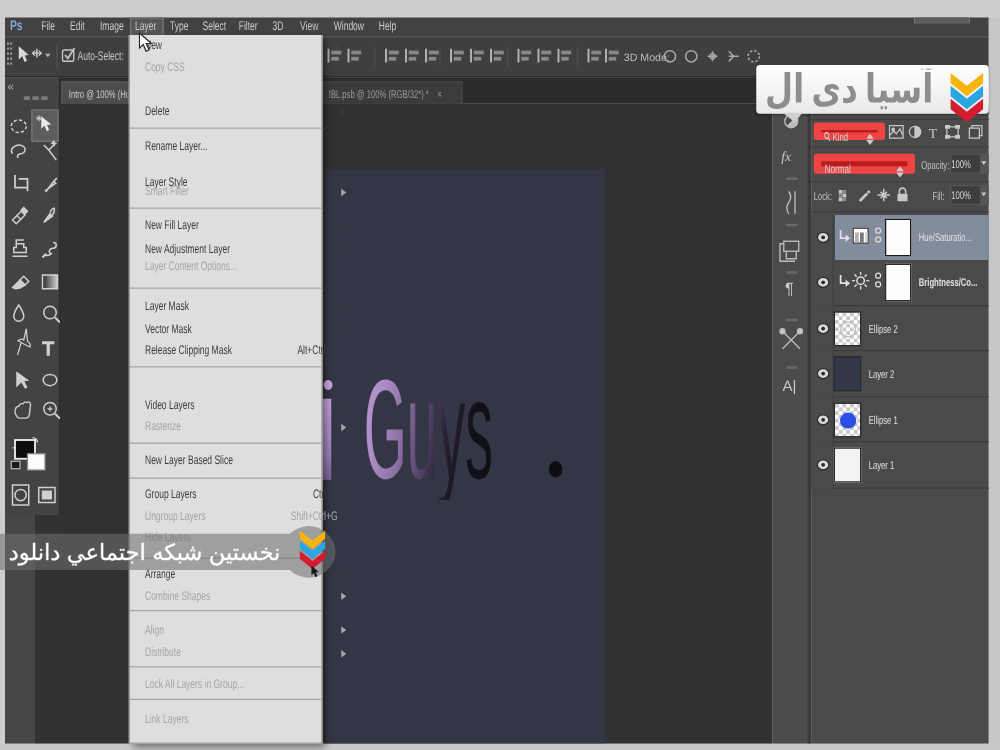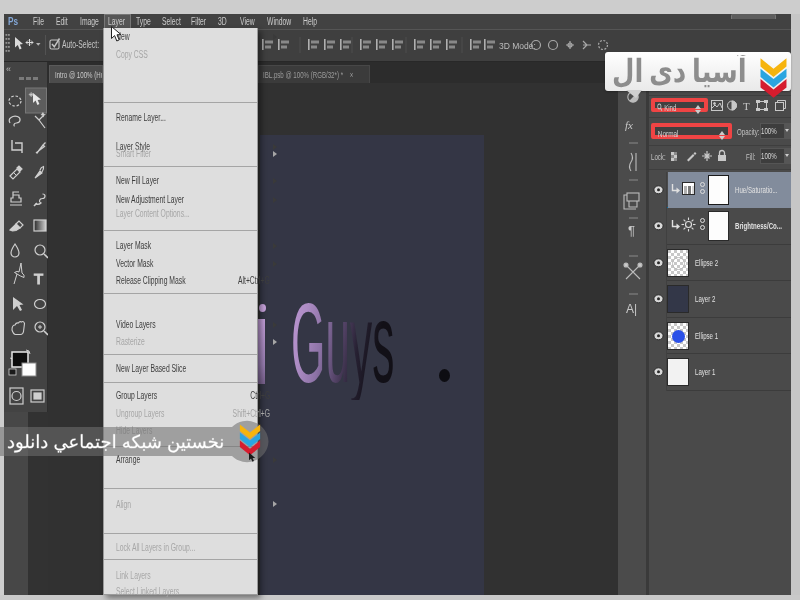--- a/index.html
+++ b/index.html
@@ -32,21 +32,21 @@
 .it .ar{position:absolute;right:4px;top:5.5px;width:0;height:0;border-left:4.5px solid #3a3a3a;border-top:3.5px solid transparent;border-bottom:3.5px solid transparent}
 .it.d .ar{border-left-color:#a6a6a6}
 .sep{position:absolute;left:0;width:153px;height:1px;background:#a5a5a5}
 .lb{display:inline-block;transform:scaleX(.68);transform-origin:0 50%;white-space:pre}
 .it .sc{transform:scaleX(.68);transform-origin:100% 50%}
 .cnd{display:inline-block;transform:scaleX(.68);transform-origin:0 50%;white-space:pre}
 
 .bigtxt{position:absolute;font-size:113px;line-height:1;letter-spacing:0;transform-origin:0 0;transform:scaleX(.392);white-space:pre;-webkit-background-clip:text;background-clip:text;color:transparent}
 
 .prow{position:absolute;font-size:9px;color:#c2c2c2}
-.dd{position:absolute;background:#404040;border:4px solid #ef4444;border-radius:2px;color:#d2d2d2;font-size:9.5px}
+.dd{position:absolute;background:#b91c1c;border:6px solid #ef4444;border-radius:2px;color:#d2d2d2;font-size:9.5px}
 .vbox{position:absolute;background:#3d3d3d;border:1px solid #555;color:#d8d8d8;font-size:9.5px;text-align:center}
 </style></head>
 <body>
 <div class="abs" id="topstrip"></div>
 <div class="abs" id="menubar"></div>
 <div class="abs" id="optbar"></div>
 <div class="abs" id="tabbar"></div>
 <div class="abs" id="paste"></div>
 <div class="abs" id="paste2"></div>
 <div class="abs" id="canvas"></div>
@@ -73,20 +73,21 @@
 <span class="mi" style="left:303px">Help</span>
 
 <div class="abs" style="left:258px;top:319px;width:7px;height:65px;background:linear-gradient(#c5a0da,#9a7fb3 70%,#7a638f)"></div>
 <div class="abs" style="left:259px;top:304px;width:7px;height:8px;border-radius:50%;background:#c9a4de"></div>
 <div class="bigtxt" style="left:291px;top:287px;background-image:linear-gradient(113deg,#bd97d3 0%,#ad8cc4 16%,#8d73a6 32%,#554468 48%,#272133 62%,#121017 80%)">Guys</div>
 <div class="abs" style="left:439px;top:369px;width:11px;height:13px;border-radius:50%;background:#0d0d12"></div>
 
 <div class="abs" id="dmenu">
 <div class="it" style="top:0px"><span class="lb">New</span><span class="ar"></span></div>
 <div class="it d" style="top:17.5px"><span class="lb">Copy CSS</span></div>
+<div class="it" style="top:52.5px"><span class="lb">Delete</span><span class="ar"></span></div>
 <div class="sep" style="top:74px"></div>
 <div class="it" style="top:80.5px"><span class="lb">Rename Layer...</span></div>
 <div class="it" style="top:110px"><span class="lb">Layer Style</span><span class="ar"></span></div>
 <div class="it d" style="top:117px"><span class="lb">Smart Filter</span><span class="ar"></span></div>
 <div class="sep" style="top:138px"></div>
 <div class="it" style="top:144px"><span class="lb">New Fill Layer</span><span class="ar"></span></div>
 <div class="it" style="top:163px"><span class="lb">New Adjustment Layer</span><span class="ar"></span></div>
 <div class="it d" style="top:177px"><span class="lb">Layer Content Options...</span></div>
 <div class="sep" style="top:202px"></div>
 <div class="it" style="top:209px"><span class="lb">Layer Mask</span><span class="ar"></span></div>
@@ -96,27 +97,28 @@
 <div class="it" style="top:288px"><span class="lb">Video Layers</span><span class="ar"></span></div>
 <div class="it d" style="top:305px"><span class="lb">Rasterize</span><span class="ar"></span></div>
 <div class="sep" style="top:326px"></div>
 <div class="it" style="top:332px"><span class="lb">New Layer Based Slice</span></div>
 <div class="sep" style="top:354px"></div>
 <div class="it" style="top:359px"><span class="lb">Group Layers</span><span class="sc">Ctrl+G</span></div>
 <div class="it d" style="top:377px"><span class="lb">Ungroup Layers</span><span class="sc">Shift+Ctrl+G</span></div>
 <div class="it d" style="top:394px"><span class="lb">Hide Layers</span></div>
 <div class="sep" style="top:418px"></div>
 <div class="it" style="top:423px"><span class="lb">Arrange</span><span class="ar"></span></div>
+<div class="it d" style="top:440.5px"><span class="lb">Combine Shapes</span><span class="ar"></span></div>
 <div class="sep" style="top:460px"></div>
 <div class="it d" style="top:467.5px"><span class="lb">Align</span><span class="ar"></span></div>
+<div class="it d" style="top:486px"><span class="lb">Distribute</span><span class="ar"></span></div>
 <div class="sep" style="top:505px"></div>
 <div class="it d" style="top:511px"><span class="lb">Lock All Layers in Group...</span></div>
 <div class="sep" style="top:531px"></div>
 <div class="it d" style="top:539px"><span class="lb">Link Layers</span></div>
-<div class="it d" style="top:555px"><span class="lb">Select Linked Layers</span></div>
 </div>
 
 <svg class="abs" style="left:0;top:410px;z-index:60" width="300" height="60" viewBox="0 0 300 60">
   <path d="M0,17 H232 A21.5,21.5 0 0 1 268.5,31.5 A21.5,21.5 0 0 1 232,46 H0 Z" fill="rgba(110,110,110,0.57)"></path>
 </svg>
 
 <div class="abs" id="banner" style="left:605px;top:52px;width:186px;height:39px;background:linear-gradient(#ffffff,#e9e9e9);border-radius:3px;z-index:50;box-shadow:0 1px 2px rgba(0,0,0,.3)"></div>
 
 <svg class="abs" style="left:7px;top:429px;z-index:62" width="230" height="26" viewBox="0 0 230 26">
     <g fill="#ffffff" transform="translate(0,19)">

